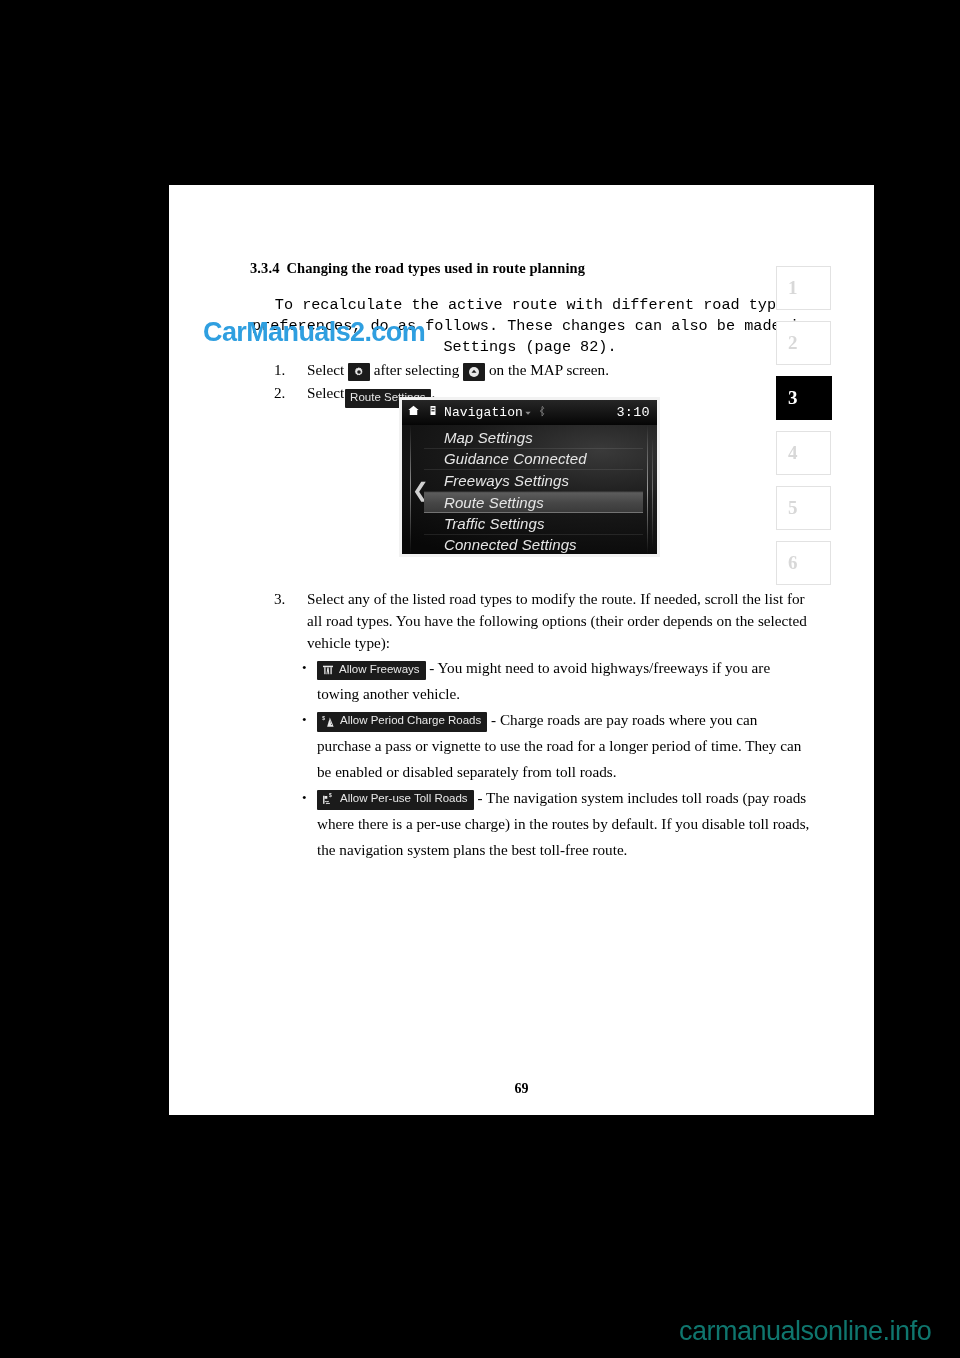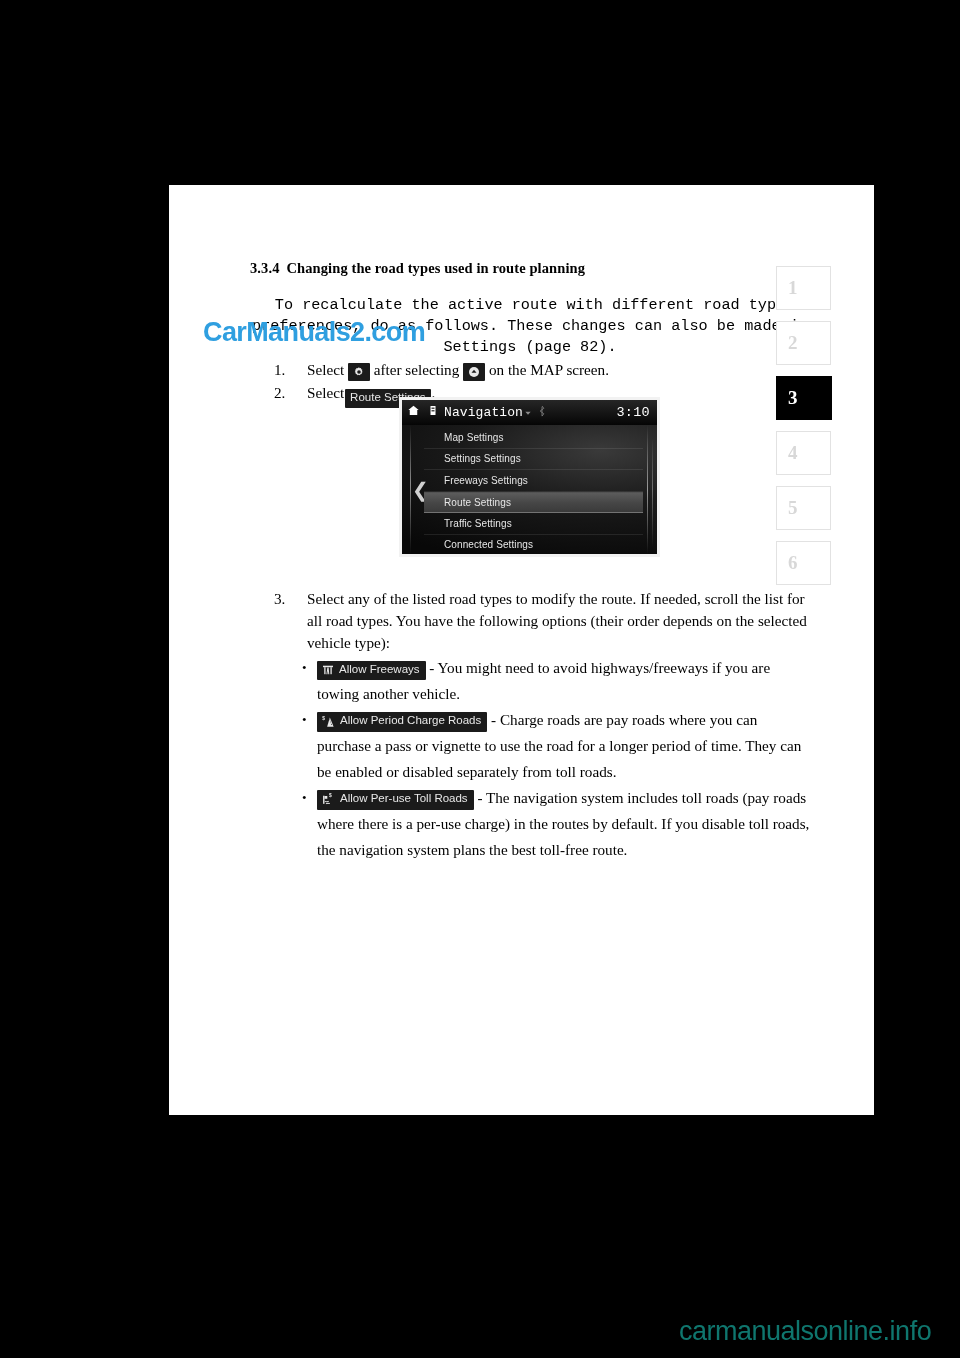--- a/index.html
+++ b/index.html
@@ -183,23 +183,24 @@
     position: absolute;
     left: 22px; right: 14px; top: 2px;
     display: flex; flex-direction: column;
   }
   .dev-item {
     height: 21.5px;
     display: flex; align-items: center;
     padding-left: 20px;
     color: #e6e6e6;
     font-family: "Liberation Sans", sans-serif;
-    font-size: 10px;
+    font-size: 15px;
     border-bottom: 1px solid rgba(255,255,255,0.09);
     letter-spacing: 0.1px;
+    font-style: italic;
   }
   .dev-item.selected {
     background: linear-gradient(180deg,#5c5c5c 0%,#474747 50%,#3a3a3a 100%);
     border-bottom: 1px solid rgba(255,255,255,0.15);
     border-top: 1px solid rgba(255,255,255,0.12);
   }
 
   
   ul.bullets {
     list-style: none;
@@ -387,30 +388,31 @@
       </div>
 
       <div class="dev-body">
         <div class="dev-rail-left"></div>
         <div class="dev-rail-right"></div>
         <div class="dev-rail-right2"></div>
         <div class="dev-back">❮</div>
 
         <div class="dev-list">
           <div class="dev-item">Map Settings</div>
-          <div class="dev-item">Settings Settings</div>
+          <div class="dev-item">Guidance Connected</div>
           <div class="dev-item">Freeways Settings</div>
           <div class="dev-item selected">Route Settings</div>
           <div class="dev-item">Traffic Settings</div>
           <div class="dev-item">Connected Settings</div>
         </div>
       </div>
     </div>
   </div>
 
+  <div id="page-number">69</div>
 </div>
 
 <div id="tab-strip">
   <div class="tab-box">1</div>
   <div class="tab-box">2</div>
   <div class="tab-box active">3</div>
   <div class="tab-box">4</div>
   <div class="tab-box">5</div>
   <div class="tab-box">6</div>
 </div>

